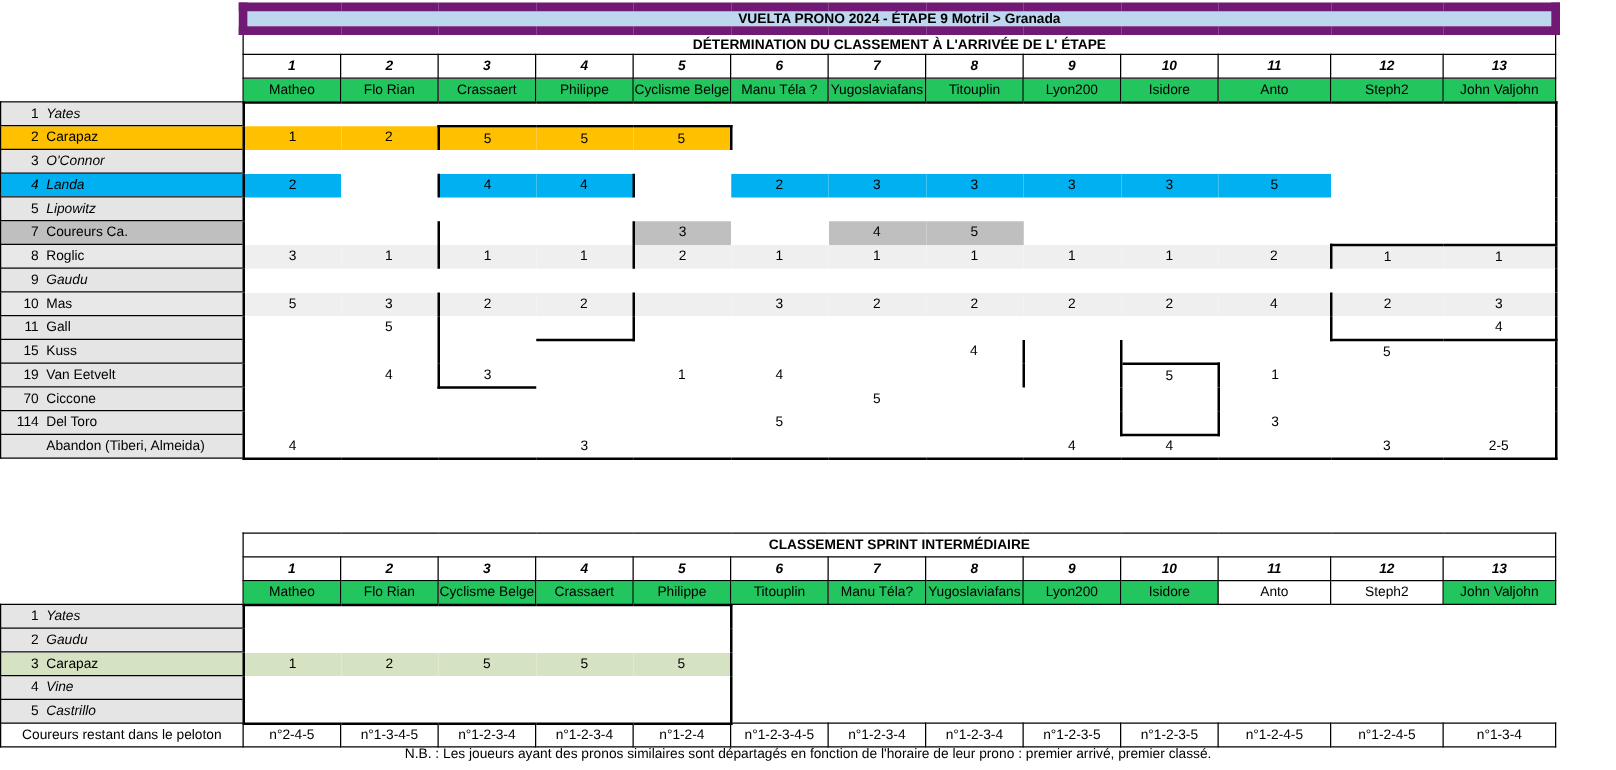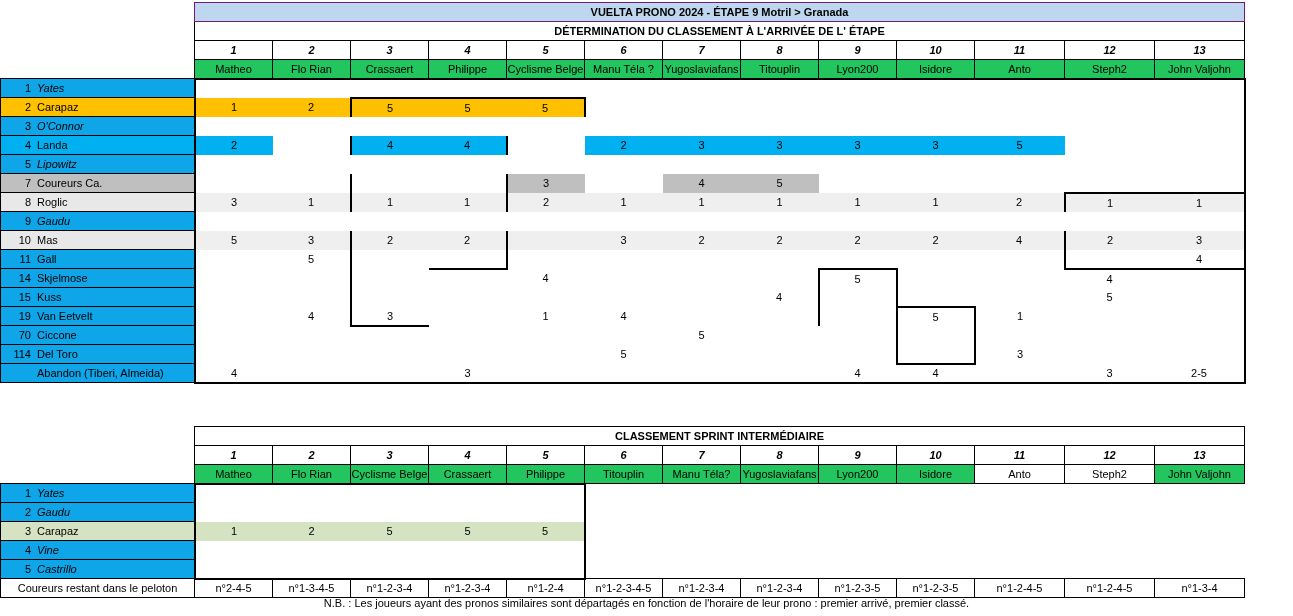--- a/index.html
+++ b/index.html
@@ -34,21 +34,21 @@
   
   #t1 { position: absolute; left: 0px; top: 2px; }
   .c-label { width: 194px; }
   .c-p { width: 78px; }
   .c-p-wide { width: 90px; }
 
   .banner {
     background: #bdd7ee;
     font-weight: bold;
     font-size: 11px;
-    border: 1px solid #701a75;
+    border: 7px solid #701a75;
   }
   .subbanner {
     background: #ffffff;
     font-weight: bold;
     font-size: 11px;
     border: 1px solid #000;
   }
   .numhdr {
     background: #ffffff;
     font-weight: bold;
@@ -66,31 +66,31 @@
     font-size: 11px;
     border: 1px solid #000;
   }
 
   
   .rlabel {
     border: 1px solid #000;
     text-align: left;
     font-size: 11px;
     padding-left: 4px;
-    background: #0ea5e9;
+    background: #e5e5e5;
   }
   .rlabel .rn {
     display: inline-block;
     width: 26px;
     text-align: right;
     margin-right: 6px;
   }
   .ital { font-style: italic; }
   .rl-orange { background: #ffc000; }
-  .rl-blue   { background: #00b0f0; }
+  .rl-blue   { background: #00b0f0; font-style: italic; }
   .rl-grey   { background: #bfbfbf; }
   .rl-grey2  { background: #e8e8e8; }
   .rl-green  { background: #d5e3c2; }
 
   
   .d { background: #ffffff; border: none; }
   .d-orange { background: #ffc000; }
   .d-blue   { background: #00b0f0; }
   .d-grey   { background: #bfbfbf; }
   .d-grey2  { background: #efefef; }
@@ -342,36 +342,20 @@
           <td class="d"></td>
           <td class="d"></td>
           <td class="d"></td>
           <td class="d"></td>
           <td class="d"></td>
           <td class="d"></td>
           <td class="d bl bb"></td>
           <td class="d br bb" style="border-right: 2px solid rgb(0, 0, 0);">4</td>
         </tr>
         <tr>
-          <td class="rlabel "><span class="rn">14</span><span class="">Skjelmose</span></td>
-          <td class="d" style="border-left: 2px solid rgb(0, 0, 0);"></td>
-          <td class="d"></td>
-          <td class="d bl"></td>
-          <td class="d"></td>
-          <td class="d">4</td>
-          <td class="d"></td>
-          <td class="d"></td>
-          <td class="d"></td>
-          <td class="d bt bl br">5</td>
-          <td class="d"></td>
-          <td class="d"></td>
-          <td class="d">4</td>
-          <td class="d" style="border-right: 2px solid rgb(0, 0, 0);"></td>
-        </tr>
-        <tr>
           <td class="rlabel "><span class="rn">15</span><span class="">Kuss</span></td>
           <td class="d" style="border-left: 2px solid rgb(0, 0, 0);"></td>
           <td class="d"></td>
           <td class="d bl"></td>
           <td class="d"></td>
           <td class="d"></td>
           <td class="d"></td>
           <td class="d"></td>
           <td class="d">4</td>
           <td class="d bl br"></td>

